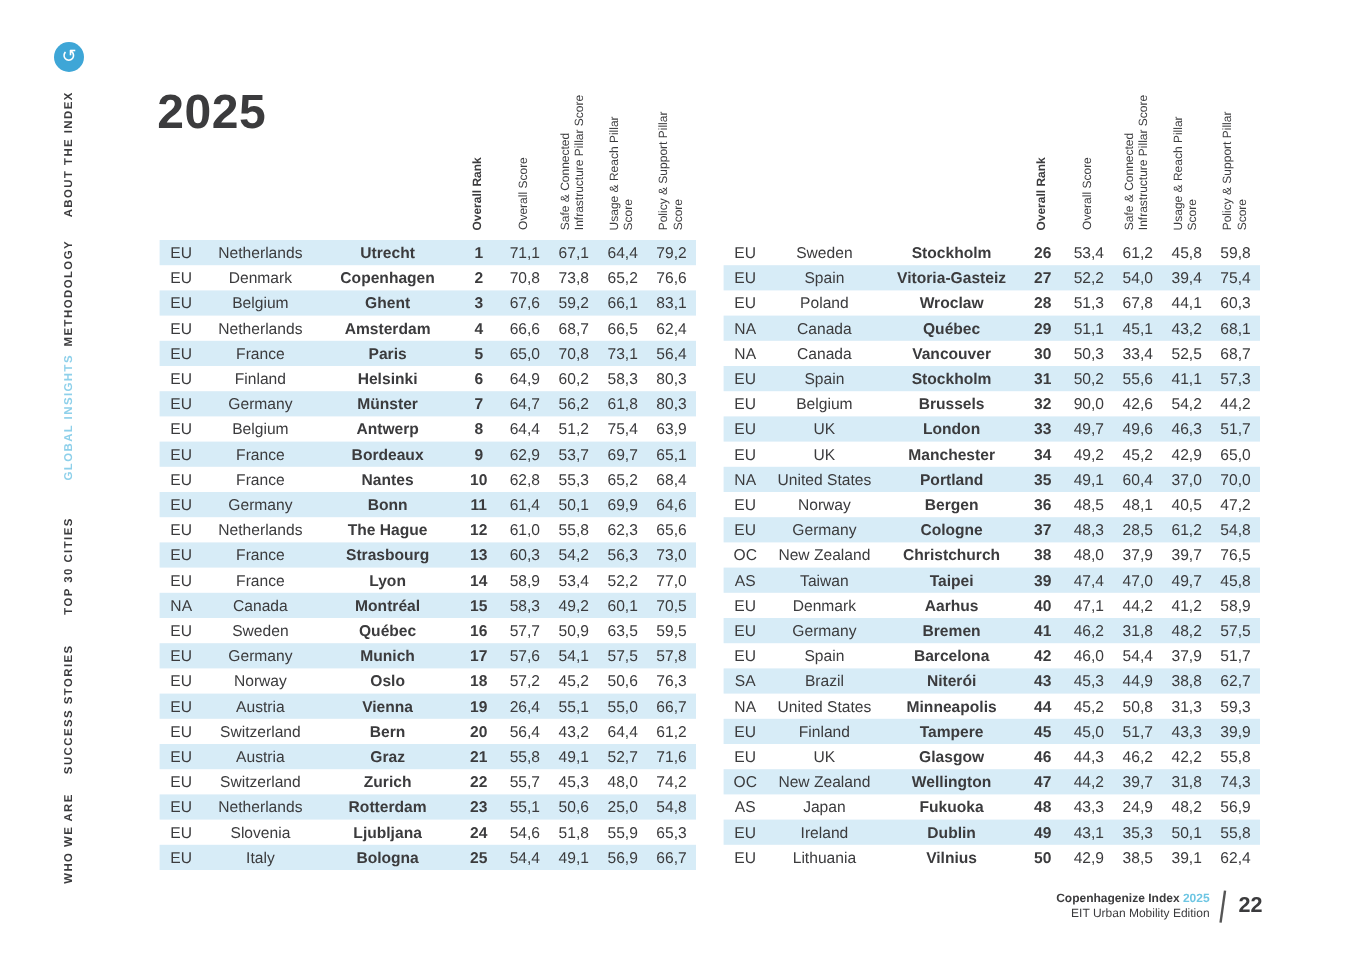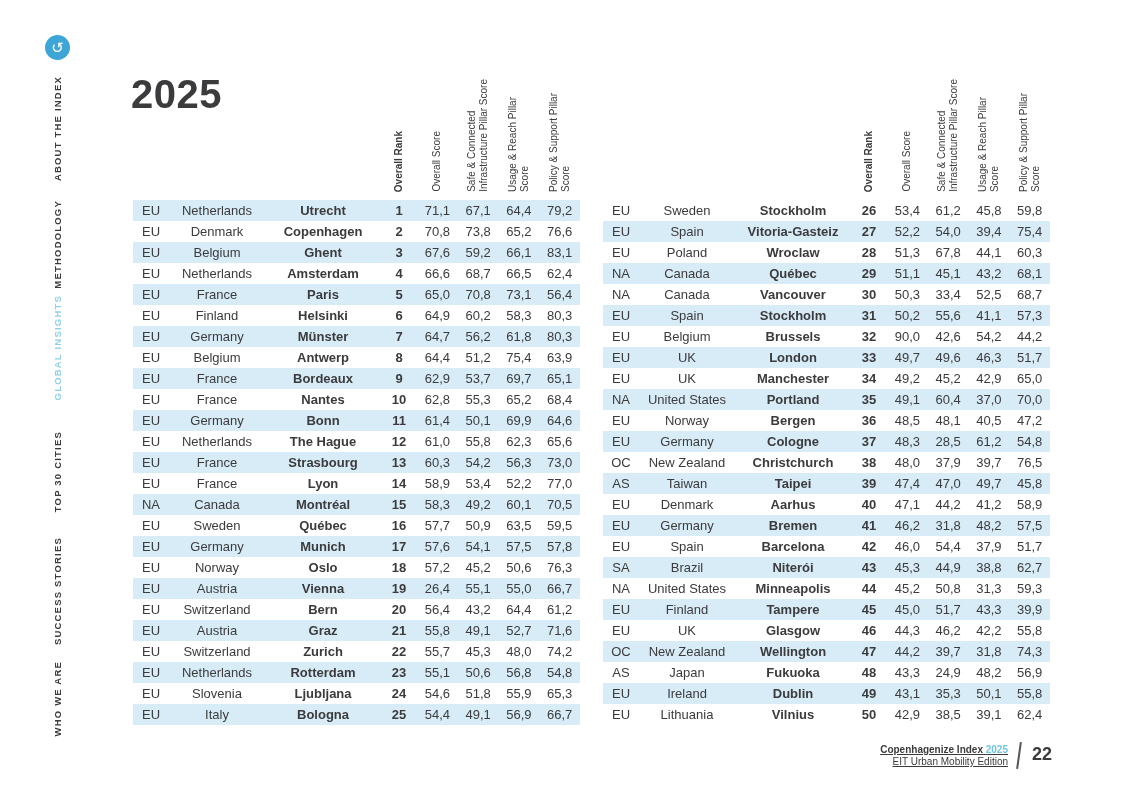--- a/index.html
+++ b/index.html
@@ -51,21 +51,21 @@
   .c4{grid-column:4;} .c5{grid-column:5;} .c6{grid-column:6;} .c7{grid-column:7;} .c8{grid-column:8;}
 
   .trow { height:21px; align-items:center; font-size:13px; }
   .trow.alt { background:#d7ecf7; }
   .cell { text-align:center; white-space:nowrap; overflow:visible; }
   .cell.city, .cell.rank { font-weight:bold; }
 
   
   .footer-text {
     position:absolute; left:860px; top:744px; width:148px;
-    text-align:right; font-size:10px; line-height:12px; color:#3b3b3d;text-decoration:underline;
+    text-align:right; font-size:10px; line-height:12px; color:#3b3b3d;
   }
   .footer-text .brand { font-weight:bold; }
   .footer-text .year { font-weight:bold; color:#6ec6e3; }
   .footer-divider {
     position:absolute; left:1018px; top:742px; width:2px; height:27px;
     background:#555; transform:rotate(8deg);
   }
   .page-num {
     position:absolute; left:1032px; top:744px;
     font-size:18px; font-weight:bold; color:#3b3b3d;
@@ -330,21 +330,21 @@
         <div class="cell score">48,0</div>
         <div class="cell score">74,2</div>
       </div>
       <div class="trow alt">
         <div class="cell region">EU</div>
         <div class="cell country">Netherlands</div>
         <div class="cell city">Rotterdam</div>
         <div class="cell rank">23</div>
         <div class="cell score">55,1</div>
         <div class="cell score">50,6</div>
-        <div class="cell score">56,8</div>
+        <div class="cell score">25,0</div>
         <div class="cell score">54,8</div>
       </div>
       <div class="trow">
         <div class="cell region">EU</div>
         <div class="cell country">Slovenia</div>
         <div class="cell city">Ljubljana</div>
         <div class="cell rank">24</div>
         <div class="cell score">54,6</div>
         <div class="cell score">51,8</div>
         <div class="cell score">55,9</div>

